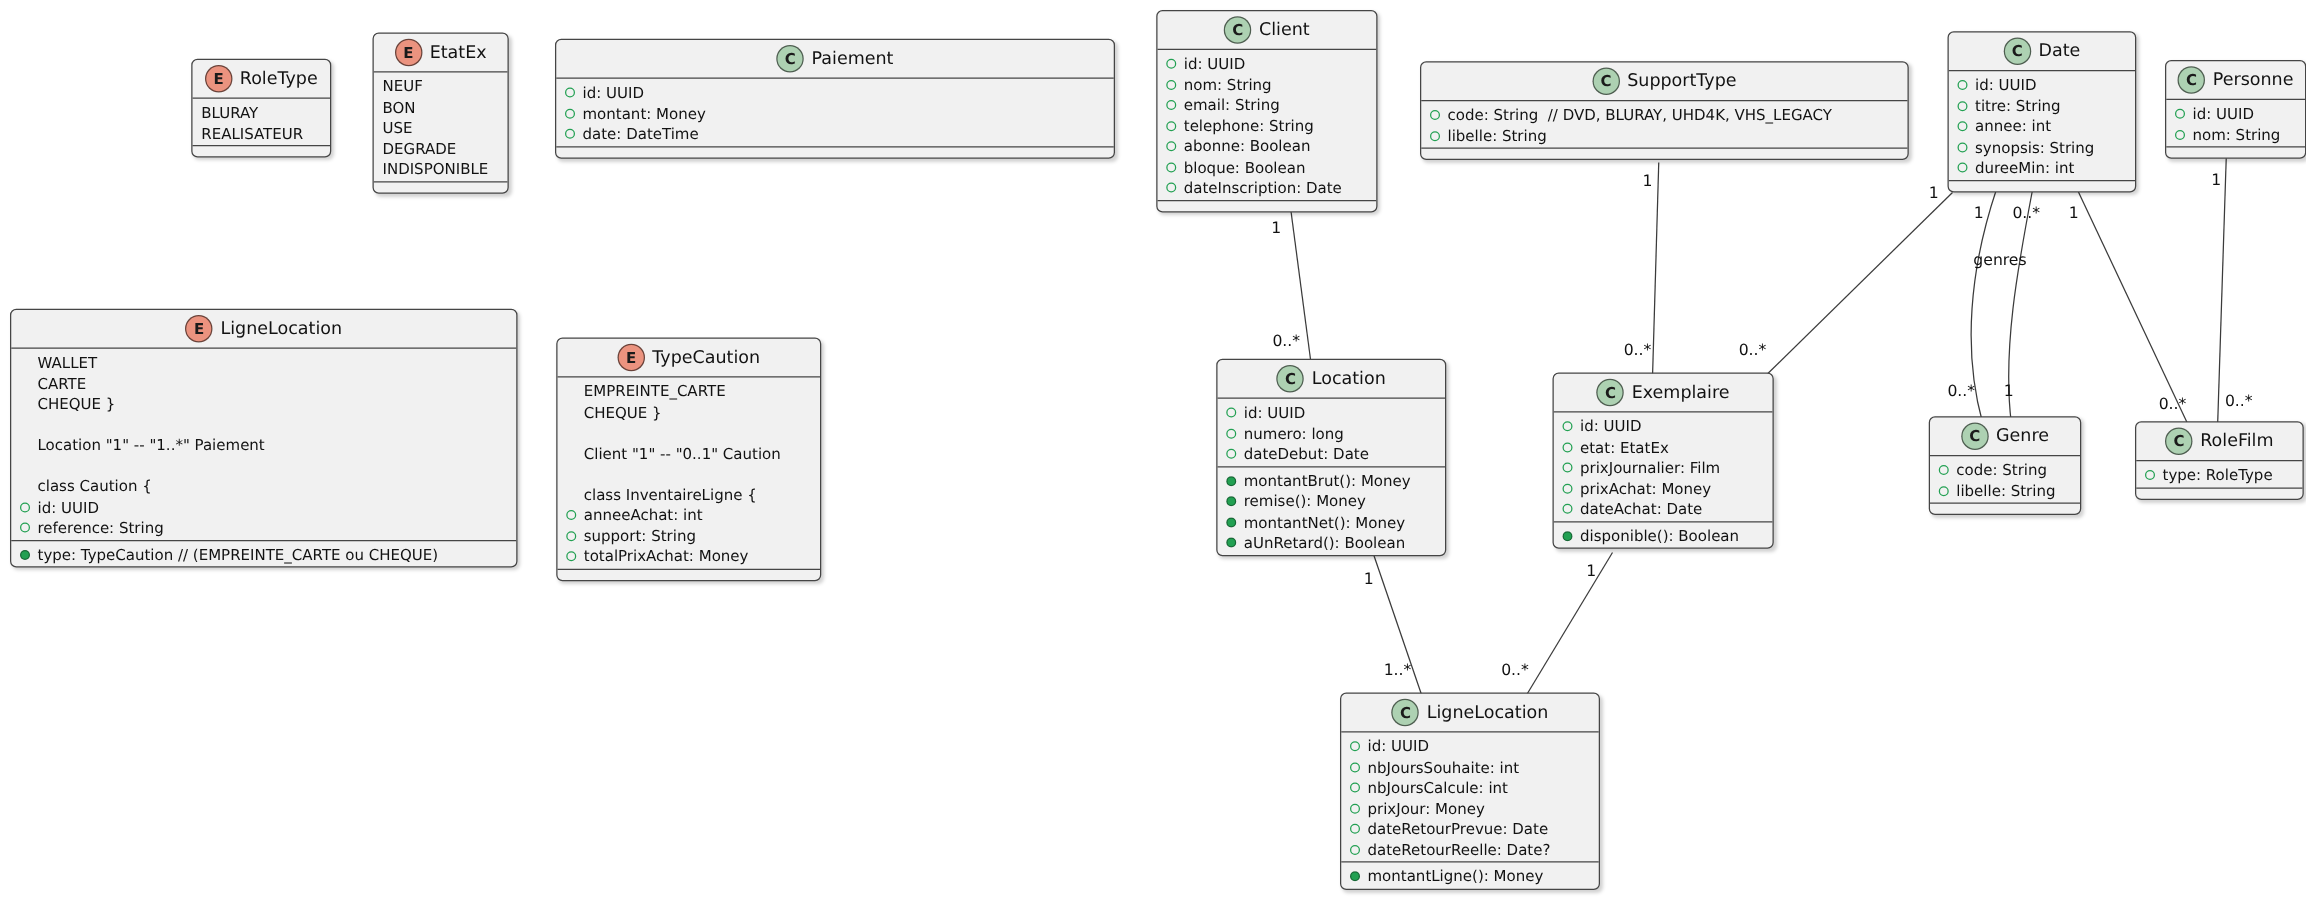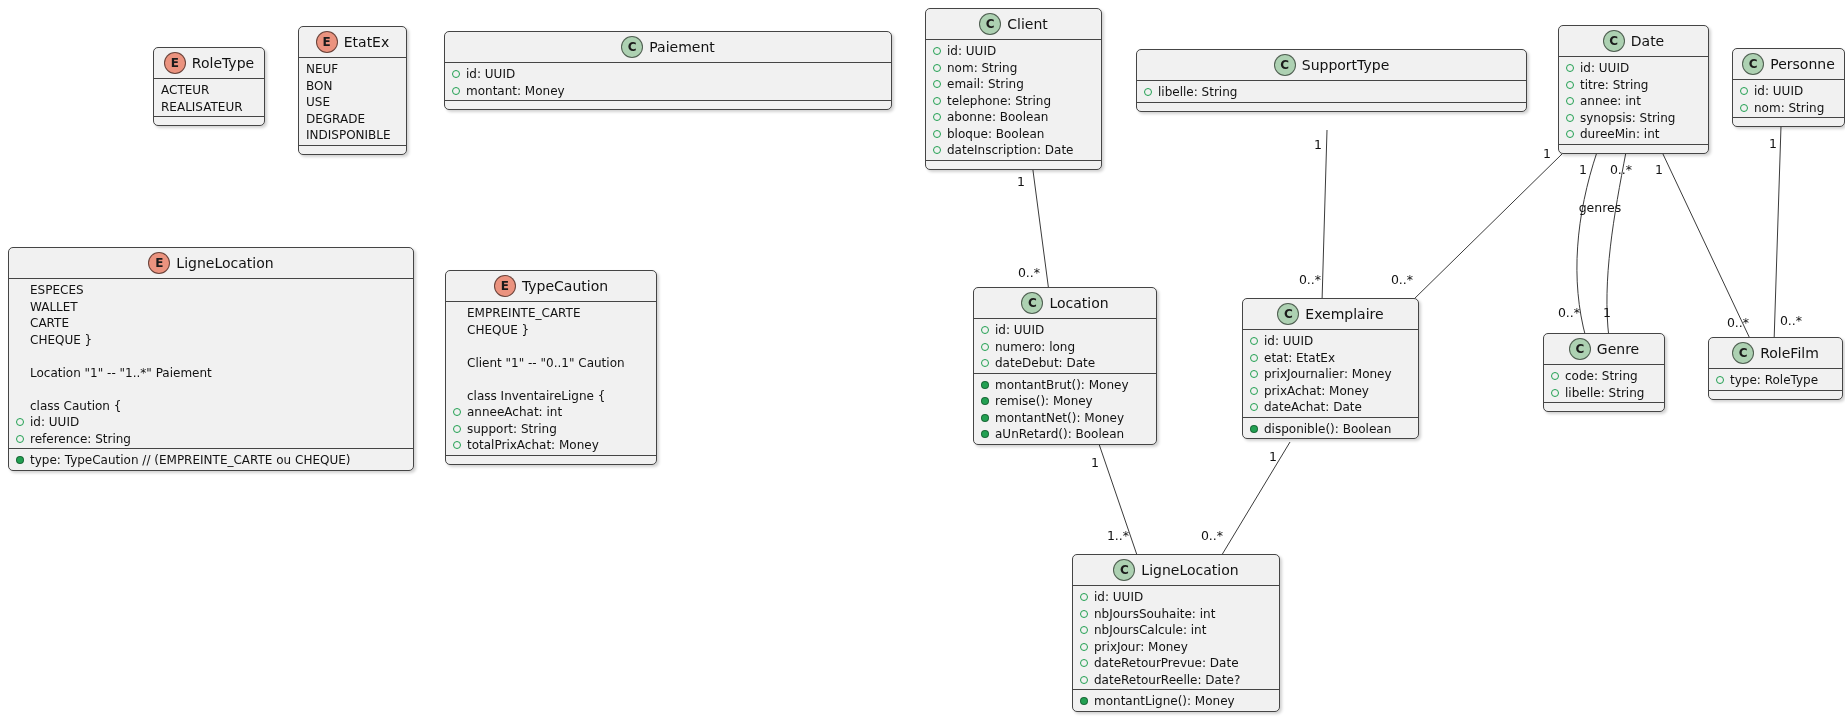--- a/index.html
+++ b/index.html
@@ -99,21 +99,21 @@
       <text x="1212" y="540">0..*</text>
     </g>
   </svg>
 
   <div class="uml-box" style="left:153px;top:47px;width:110px;">
       <div class="uml-title">
         <span class="spot spot-e">E</span>
         <span class="uml-name">RoleType</span>
       </div>
       <div class="uml-section">
-        <div class="uml-row"><span class="row-text">ACTEUR</span></div>
+        <div class="uml-row"><span class="row-text">BLURAY</span></div>
         <div class="uml-row"><span class="row-text">REALISATEUR</span></div>
       </div>
       <div class="uml-section empty"></div>
     </div>
   <div class="uml-box" style="left:298px;top:26px;width:107px;">
       <div class="uml-title">
         <span class="spot spot-e">E</span>
         <span class="uml-name">EtatEx</span>
       </div>
       <div class="uml-section">
@@ -126,30 +126,30 @@
       <div class="uml-section empty"></div>
     </div>
   <div class="uml-box" style="left:444px;top:31px;width:446px;">
       <div class="uml-title">
         <span class="spot spot-c">C</span>
         <span class="uml-name">Paiement</span>
       </div>
       <div class="uml-section with-icons">
         <div class="uml-row"><span class="icon-field"></span><span class="row-text">id: UUID</span></div>
         <div class="uml-row"><span class="icon-field"></span><span class="row-text">montant: Money</span></div>
+        <div class="uml-row"><span class="icon-field"></span><span class="row-text">date: DateTime</span></div>
       </div>
       <div class="uml-section empty"></div>
     </div>
   <div class="uml-box" style="left:8px;top:247px;width:404px;">
       <div class="uml-title">
         <span class="spot spot-e">E</span>
         <span class="uml-name">LigneLocation</span>
       </div>
       <div class="uml-section with-icons">
-        <div class="uml-row"><span class="row-text">ESPECES</span></div>
         <div class="uml-row"><span class="row-text">WALLET</span></div>
         <div class="uml-row"><span class="row-text">CARTE</span></div>
         <div class="uml-row"><span class="row-text">CHEQUE }</span></div>
         <div class="uml-row blank"><span class="row-text"></span></div>
         <div class="uml-row"><span class="row-text">Location "1" -- "1..*" Paiement</span></div>
         <div class="uml-row blank"><span class="row-text"></span></div>
         <div class="uml-row"><span class="row-text">class Caution {</span></div>
         <div class="uml-row"><span class="icon-field"></span><span class="row-text">id: UUID</span></div>
         <div class="uml-row"><span class="icon-field"></span><span class="row-text">reference: String</span></div>
       </div>
@@ -190,20 +190,21 @@
         <div class="uml-row"><span class="icon-field"></span><span class="row-text">dateInscription: Date</span></div>
       </div>
       <div class="uml-section empty"></div>
     </div>
   <div class="uml-box" style="left:1136px;top:49px;width:389px;">
       <div class="uml-title">
         <span class="spot spot-c">C</span>
         <span class="uml-name">SupportType</span>
       </div>
       <div class="uml-section with-icons">
+        <div class="uml-row"><span class="icon-field"></span><span class="row-text">code: String  // DVD, BLURAY, UHD4K, VHS_LEGACY</span></div>
         <div class="uml-row"><span class="icon-field"></span><span class="row-text">libelle: String</span></div>
       </div>
       <div class="uml-section empty"></div>
     </div>
   <div class="uml-box" style="left:1558px;top:25px;width:149px;">
       <div class="uml-title">
         <span class="spot spot-c">C</span>
         <span class="uml-name">Date</span>
       </div>
       <div class="uml-section with-icons">
@@ -244,21 +245,21 @@
       </div>
     </div>
   <div class="uml-box" style="left:1242px;top:298px;width:175px;">
       <div class="uml-title">
         <span class="spot spot-c">C</span>
         <span class="uml-name">Exemplaire</span>
       </div>
       <div class="uml-section with-icons">
         <div class="uml-row"><span class="icon-field"></span><span class="row-text">id: UUID</span></div>
         <div class="uml-row"><span class="icon-field"></span><span class="row-text">etat: EtatEx</span></div>
-        <div class="uml-row"><span class="icon-field"></span><span class="row-text">prixJournalier: Money</span></div>
+        <div class="uml-row"><span class="icon-field"></span><span class="row-text">prixJournalier: Film</span></div>
         <div class="uml-row"><span class="icon-field"></span><span class="row-text">prixAchat: Money</span></div>
         <div class="uml-row"><span class="icon-field"></span><span class="row-text">dateAchat: Date</span></div>
       </div>
       <div class="uml-section with-icons">
         <div class="uml-row"><span class="icon-method"></span><span class="row-text">disponible(): Boolean</span></div>
       </div>
     </div>
   <div class="uml-box" style="left:1543px;top:333px;width:120px;">
       <div class="uml-title">
         <span class="spot spot-c">C</span>

